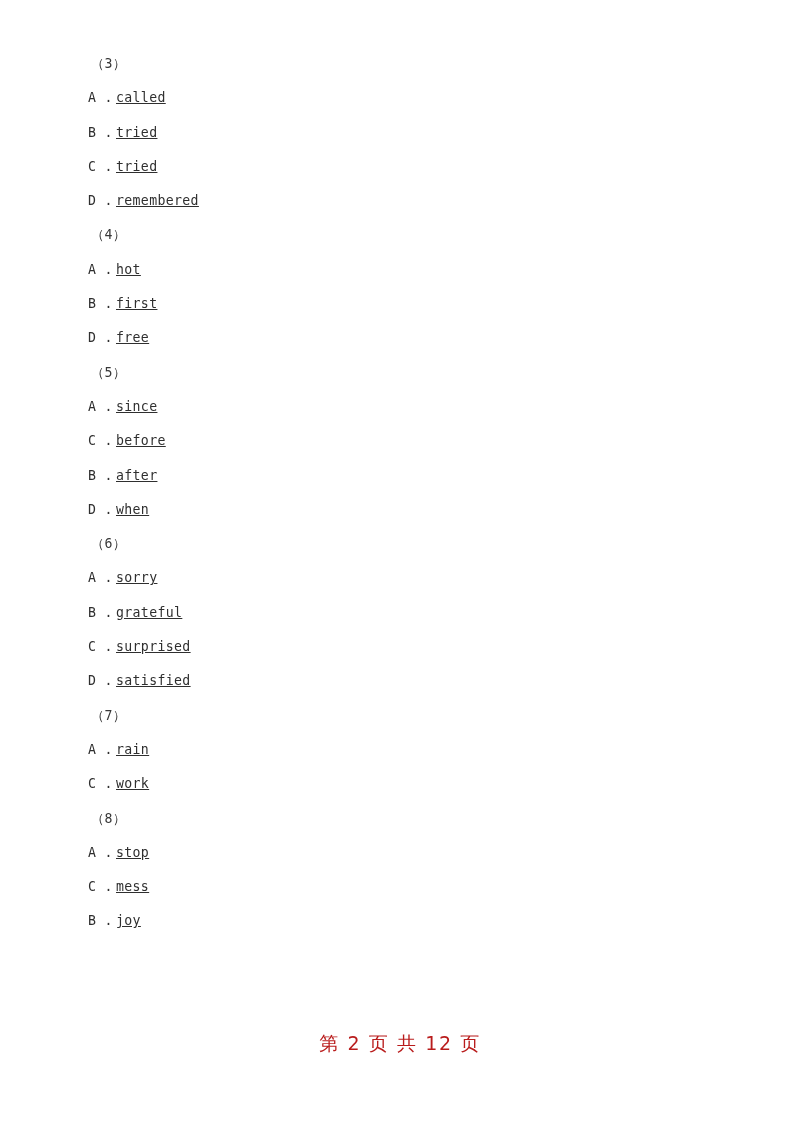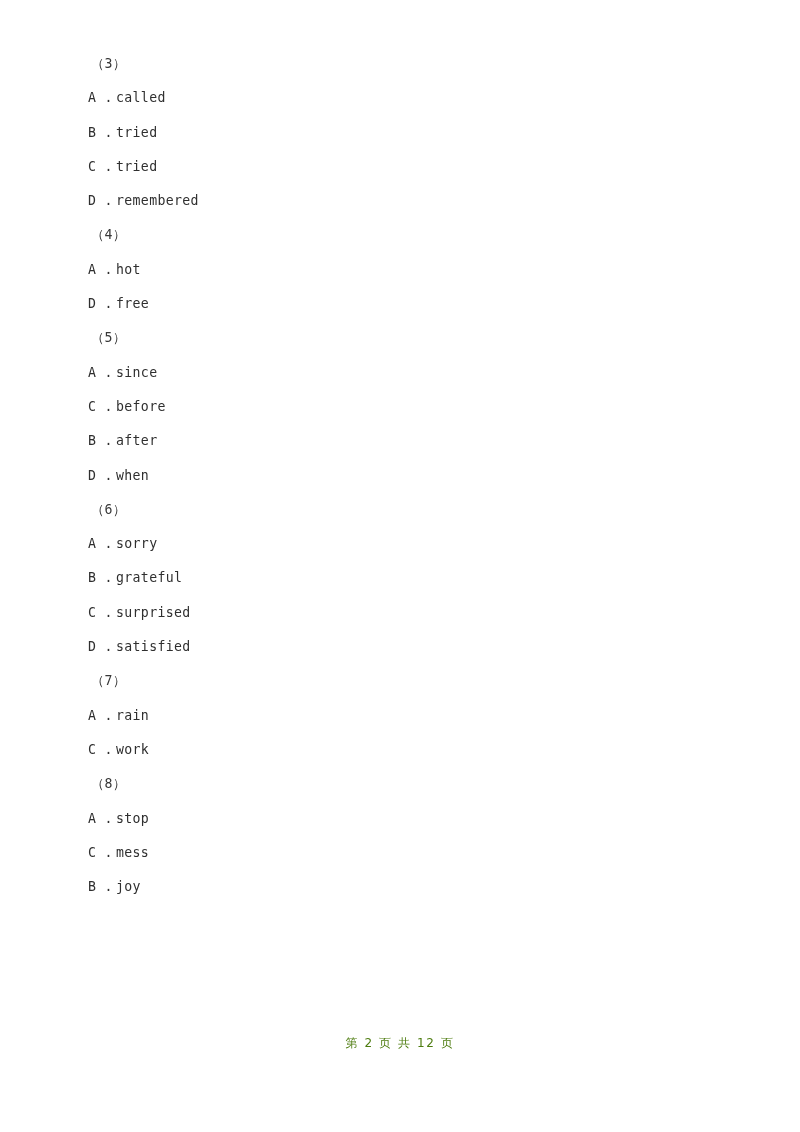--- a/index.html
+++ b/index.html
@@ -41,20 +41,21 @@
   }
 
   
   .qnum {
     padding-left: 3px;
     color: #383838;
   }
 
   .opt {
     padding-left: 0px;
+    text-decoration: underline;
   }
 
   
   .opt-key {
     display: inline-block;
     width: 28px;
     white-space: pre;
   }
 
   .opt-text {
@@ -62,40 +63,41 @@
   }
 
   
   #footer {
     position: absolute;
     left: 0;
     right: 0;
     top: 1033px;
     text-align: center;
     font-family: "DejaVu Sans", "Liberation Sans", sans-serif;
-    font-size: 12px;
+    font-size: 19px;
     line-height: 20px;
     letter-spacing: 1.6px;
-    color: #4d7c0f;
+    color: #b91c1c;
     white-space: pre;
   }
 </style>
 </head>
 <body>
 
 <div id="page">
 
   <div id="content">
       <div class="line qnum">（3）</div>
       <div class="line opt"><span class="opt-key">A .</span><span class="opt-text">called</span></div>
       <div class="line opt"><span class="opt-key">B .</span><span class="opt-text">tried</span></div>
       <div class="line opt"><span class="opt-key">C .</span><span class="opt-text">tried</span></div>
       <div class="line opt"><span class="opt-key">D .</span><span class="opt-text">remembered</span></div>
       <div class="line qnum">（4）</div>
       <div class="line opt"><span class="opt-key">A .</span><span class="opt-text">hot</span></div>
+      <div class="line opt"><span class="opt-key">B .</span><span class="opt-text">first</span></div>
       <div class="line opt"><span class="opt-key">D .</span><span class="opt-text">free</span></div>
       <div class="line qnum">（5）</div>
       <div class="line opt"><span class="opt-key">A .</span><span class="opt-text">since</span></div>
       <div class="line opt"><span class="opt-key">C .</span><span class="opt-text">before</span></div>
       <div class="line opt"><span class="opt-key">B .</span><span class="opt-text">after</span></div>
       <div class="line opt"><span class="opt-key">D .</span><span class="opt-text">when</span></div>
       <div class="line qnum">（6）</div>
       <div class="line opt"><span class="opt-key">A .</span><span class="opt-text">sorry</span></div>
       <div class="line opt"><span class="opt-key">B .</span><span class="opt-text">grateful</span></div>
       <div class="line opt"><span class="opt-key">C .</span><span class="opt-text">surprised</span></div>

